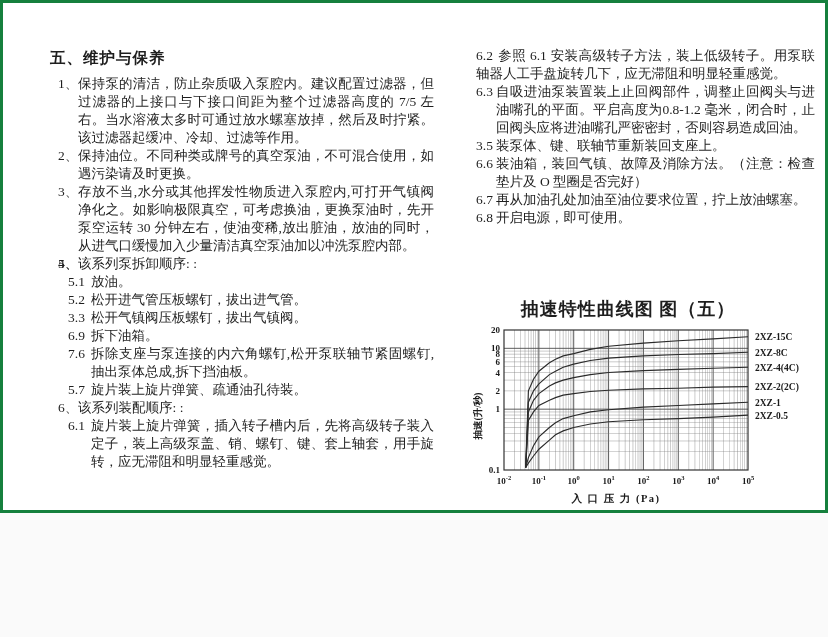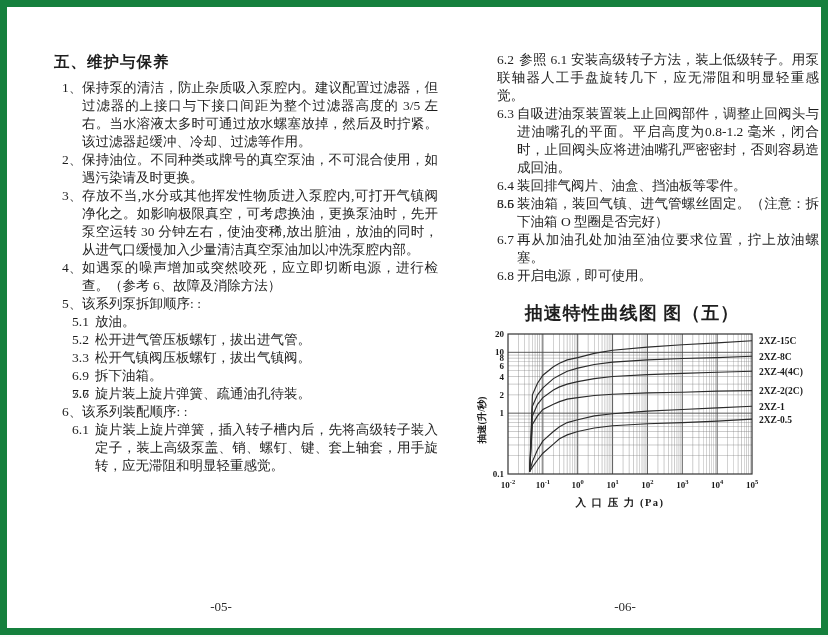--- a/index.html
+++ b/index.html
@@ -1,68 +1,67 @@
 <!DOCTYPE html>
 <html><head>
 <meta charset="utf-8">
 <style>
   html,body{margin:0;padding:0;background:#fafafa;}
   .sheet{
-    position:relative; width:828px; height:635px; background:#ffffff;
-    border:7px solid #15803d; box-sizing:border-box; overflow:hidden;
+    position:relative; width:828px; height:513px; background:#ffffff;
+    border:3px solid #15803d; box-sizing:border-box; overflow:hidden;
     font-family:"Liberation Serif","DejaVu Serif",serif; color:#1e1e1e;text-decoration:underline;
   }
   .page-left{position:absolute; left:47px; top:45px; width:384px;}
   .page-right{position:absolute; left:467px; top:44px; width:345px;}
   .heading{font-size:15.5px; font-weight:bold; margin:0 0 7px 0; line-height:20px; letter-spacing:1px;}
   .item{position:relative; font-size:13.5px; line-height:18px; padding-left:20px; margin-left:8px; text-align:justify;}
   .item .num{position:absolute; left:0; top:0; white-space:nowrap;}
   .item.nohang{padding-left:0;}
   .item.nohang .num{position:static; margin-right:5px;}
   .item.sub{margin-left:18px; padding-left:23px;}
-  #right-items .item{margin-left:23px; padding-left:20px;}
+  #right-items .item{margin-left:6px; padding-left:20px;}
   #right-items .item.nohang{padding-left:0;}
   .chart-block{position:absolute; left:0px; top:250px; width:358px;}
   .chart-title{font-size:18px; font-weight:bold; text-align:center; padding:0 76px 3px 34px; letter-spacing:1px; white-space:nowrap;}
   .footer{position:absolute; top:592px; width:36px; text-align:center; font-size:13px; color:#2a2a2a;}
   .footer-left{left:196px;}
   .footer-right{left:600px;}
   svg text{font-family:"Liberation Serif","DejaVu Serif",serif;}
 </style>
 </head>
 <body>
 
 <div class="sheet">
 
   <section class="page-left">
     <h1 class="heading">五、维护与保养</h1>
     <div id="left-items">
-        <div class="item hang"><span class="num">1、</span><span class="body">保持泵的清洁，防止杂质吸入泵腔内。建议配置过滤器，但过滤器的上接口与下接口间距为整个过滤器高度的 3/5 左右。当水溶液太多时可通过放水螺塞放掉，然后及时拧紧。该过滤器起缓冲、冷却、过滤等作用。</span></div>
+        <div class="item hang"><span class="num">1、</span><span class="body">保持泵的清洁，防止杂质吸入泵腔内。建议配置过滤器，但过滤器的上接口与下接口间距为整个过滤器高度的 7/5 左右。当水溶液太多时可通过放水螺塞放掉，然后及时拧紧。该过滤器起缓冲、冷却、过滤等作用。</span></div>
         <div class="item hang"><span class="num">2、</span><span class="body">保持油位。不同种类或牌号的真空泵油，不可混合使用，如遇污染请及时更换。</span></div>
         <div class="item hang"><span class="num">3、</span><span class="body">存放不当,水分或其他挥发性物质进入泵腔内,可打开气镇阀净化之。如影响极限真空，可考虑换油，更换泵油时，先开泵空运转 30 分钟左右，使油变稀,放出脏油，放油的同时，从进气口缓慢加入少量清洁真空泵油加以冲洗泵腔内部。</span></div>
-        <div class="item hang"><span class="num">4、</span><span class="body">如遇泵的噪声增加或突然咬死，应立即切断电源，进行检查。（参考 6、故障及消除方法）</span></div>
+        <div class="item hang"><span class="num">4、</span></div>
         <div class="item hang"><span class="num">5、</span><span class="body">该系列泵拆卸顺序: :</span></div>
         <div class="item hang sub"><span class="num">5.1</span><span class="body">放油。</span></div>
         <div class="item hang sub"><span class="num">5.2</span><span class="body">松开进气管压板螺钉，拔出进气管。</span></div>
         <div class="item hang sub"><span class="num">3.3</span><span class="body">松开气镇阀压板螺钉，拔出气镇阀。</span></div>
         <div class="item hang sub"><span class="num">6.9</span><span class="body">拆下油箱。</span></div>
-        <div class="item hang sub"><span class="num">7.6</span></div>
+        <div class="item hang sub"><span class="num">7.6</span><span class="body">拆除支座与泵连接的内六角螺钉,松开泵联轴节紧固螺钉,抽出泵体总成,拆下挡油板。</span></div>
         <div class="item hang sub"><span class="num">5.7</span><span class="body">旋片装上旋片弹簧、疏通油孔待装。</span></div>
         <div class="item hang"><span class="num">6、</span><span class="body">该系列装配顺序: :</span></div>
         <div class="item hang sub"><span class="num">6.1</span><span class="body">旋片装上旋片弹簧，插入转子槽内后，先将高级转子装入定子，装上高级泵盖、销、螺钉、键、套上轴套，用手旋转，应无滞阻和明显轻重感觉。</span></div>
       </div>
   </section>
 
   <section class="page-right">
     <div id="right-items">
         <div class="item nohang"><span class="num">6.2</span><span class="body">参照 6.1 安装高级转子方法，装上低级转子。用泵联轴器人工手盘旋转几下，应无滞阻和明显轻重感觉。</span></div>
         <div class="item hang"><span class="num">6.3</span><span class="body">自吸进油泵装置装上止回阀部件，调整止回阀头与进油嘴孔的平面。平启高度为0.8-1.2 毫米，闭合时，止回阀头应将进油嘴孔严密密封，否则容易造成回油。</span></div>
-        <div class="item hang"><span class="num">6.4</span><span class="body">装回排气阀片、油盒、挡油板等零件。</span></div>
-        <div class="item hang"><span class="num">3.5</span></div>
-        <div class="item hang"><span class="num">6.6</span><span class="body">装油箱，装回气镇、进气管螺丝固定。（注意：拆下油箱 O 型圈是否完好）</span></div>
+        <div class="item hang"><span class="num">3.5</span><span class="body">装泵体、键、联轴节重新装回支座上。</span></div>
+        <div class="item hang"><span class="num">6.6</span><span class="body">装油箱，装回气镇、故障及消除方法。（注意：检查垫片及 O 型圈是否完好）</span></div>
         <div class="item hang"><span class="num">6.7</span><span class="body">再从加油孔处加油至油位要求位置，拧上放油螺塞。</span></div>
         <div class="item hang"><span class="num">6.8</span><span class="body">开启电源，即可使用。</span></div>
       </div>
 
     <div class="chart-block">
       <div class="chart-title">抽速特性曲线图  图（五）</div>
       <svg id="chart-svg" width="358" height="188" viewBox="0 0 358 188">
           <g>
             <line x1="44.49304556314449" y1="6" x2="44.49304556314449" y2="146" stroke="#777777" stroke-width="0.45" opacity="0.85"></line>
             <line x1="50.63108373594252" y1="6" x2="50.63108373594252" y2="146" stroke="#777777" stroke-width="0.45" opacity="0.85"></line>

